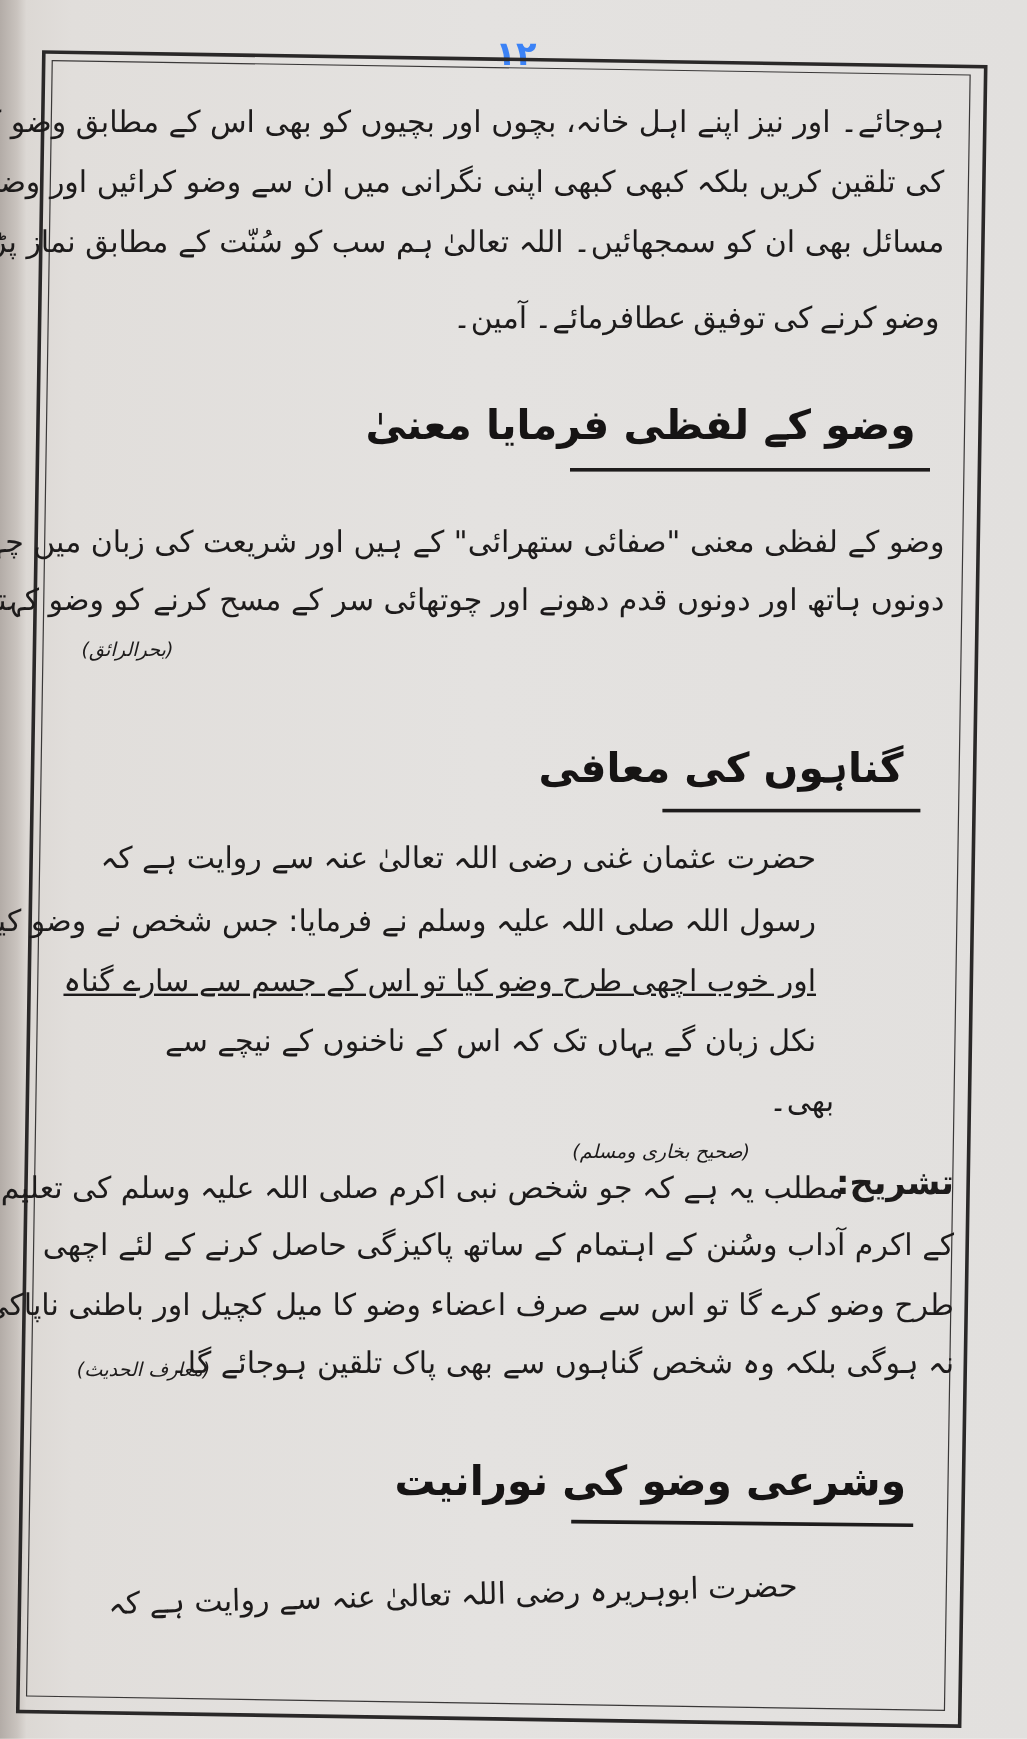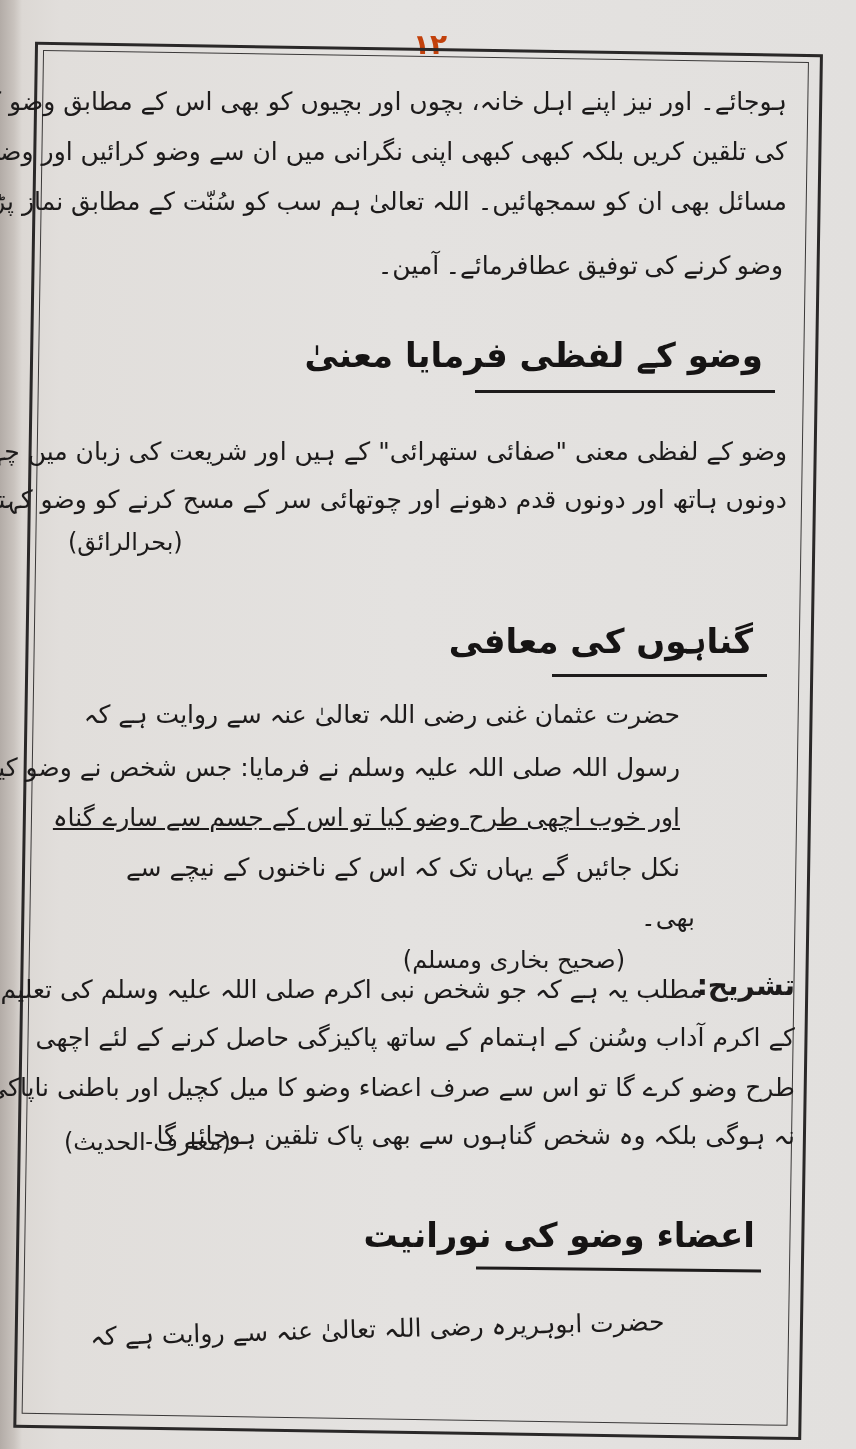--- a/index.html
+++ b/index.html
@@ -4,21 +4,21 @@
   <style>
     html, body { margin: 0; padding: 0; }
     body {
       width: 856px; height: 1449px; position: relative; overflow: hidden;
       background: linear-gradient(90deg, #b3aca7 0px, #c9c3be 14px, #dcd8d4 22px, #e1dedb 60px, #e4e2e0 400px, #e2e0de 856px);
       font-family: "DejaVu Sans", sans-serif;
       color: #1c1a1a;
     }
     .page-number {
       position: absolute; left: 410px; top: 28px; width: 40px; text-align: center;
-      font-size: 28px; font-weight: bold; color: #c2410c; direction: rtl;
+      font-size: 28px; font-weight: bold; color: #3b82f6; direction: rtl;
     }
     .frame-outer {
       position: absolute; left: 35px; top: 48px; width: 782px; height: 1380px;
       border: 3px solid #2a2828; transform: rotate(0.9deg); transform-origin: 50% 0;
     }
     .frame-inner {
       position: absolute; left: 43px; top: 56px; width: 764px; height: 1362px;
       border: 1.5px solid #3a3838; transform: rotate(0.9deg); transform-origin: 50% 0;
     }
     .content {
@@ -29,21 +29,21 @@
       position: absolute; right: 0; white-space: nowrap; direction: rtl;
       font-size: 25px; line-height: 40px; color: #1d1b1b;
     }
     .heading {
       position: absolute; white-space: nowrap; direction: rtl;
       font-size: 34px; font-weight: bold; color: #161414; line-height: 46px;
     }
     .heading-rule {
       position: absolute; height: 3px; background: #1e1c1c;
     }
-    .citation { font-size: 24px; }
+    .citation { font-size: 16px; font-style: italic; }
     .label-bold { font-size: 28px; font-weight: bold; }
   </style>
 </head>
 <body>
 
 <div class="page-number">۱۲</div>
 
 <div class="frame-outer"></div>
 <div class="frame-inner"></div>
 
@@ -63,33 +63,33 @@
     <div class="line" style="top:410px; right:8px;">دونوں ہاتھ اور دونوں قدم دھونے اور چوتھائی سر کے مسح کرنے کو وضو کہتے ہیں۔</div>
     <div class="line citation" style="top:452px; right:auto; left:8px;">(بحرالرائق)</div>
   </div>
 
   <div>
     <div class="heading" style="top:548px; right:42px;">گناہوں کی معافی</div>
     <div class="heading-rule" style="top:604px; right:28px; width:215px;"></div>
     <div class="line" style="top:625px; right:115px;">حضرت عثمان غنی رضی اللہ تعالیٰ عنہ سے روایت ہے کہ</div>
     <div class="line" style="top:678px; right:115px;">رسول اللہ صلی اللہ علیہ وسلم نے فرمایا: جس شخص نے وضو کیا</div>
     <div class="line" style="top:728px; right:115px;text-decoration:underline;">اور خوب اچھی طرح وضو کیا تو اس کے جسم سے سارے گناہ</div>
-    <div class="line" style="top:778px; right:115px;">نکل جائیں گے یہاں تک کہ اس کے ناخنوں کے نیچے سے</div>
+    <div class="line" style="top:778px; right:115px;">نکل زبان گے یہاں تک کہ اس کے ناخنوں کے نیچے سے</div>
     <div class="line" style="top:828px; right:100px;">بھی۔</div>
     <div class="line citation" style="top:826px; right:170px;margin-top:44px;">(صحیح بخاری ومسلم)</div>
 
     <div>
       <div class="line label-bold" style="top:896px; right:0px;">تشریح:</div>
       <div class="line" style="top:900px; right:92px;">مطلب یہ ہے کہ جو شخص نبی اکرم صلی اللہ علیہ وسلم کی تعلیم وہدایت</div>
       <div class="line" style="top:948px; right:0px;">کے اکرم آداب وسُنن کے اہتمام کے ساتھ پاکیزگی حاصل کرنے کے لئے اچھی</div>
       <div class="line" style="top:998px; right:0px;">طرح وضو کرے گا تو اس سے صرف اعضاء وضو کا میل کچیل اور باطنی ناپاکی ہی دور</div>
       <div class="line" style="top:1046px; right:0px;">نہ ہوگی بلکہ وہ شخص گناہوں سے بھی پاک تلقین ہوجائے گا۔</div>
       <div class="line citation" style="top:1052px; right:auto; left:4px;">(معارف الحدیث)</div>
     </div>
   </div>
 
   <div>
-    <div class="heading" style="top:1142px; right:40px;">اعضاء وضو کی نورانیت</div>
+    <div class="heading" style="top:1142px; right:40px;">وشرعی وضو کی نورانیت</div>
     <div class="heading-rule" style="top:1198px; right:34px; width:285px; transform:rotate(0.6deg);"></div>
     <div class="line" style="top:1232px; right:130px; transform:rotate(-1.5deg); transform-origin:100% 50%;">حضرت ابوہریرہ رضی اللہ تعالیٰ عنہ سے روایت ہے کہ</div>
   </div>
 
 </div>
 
 </body></html>

